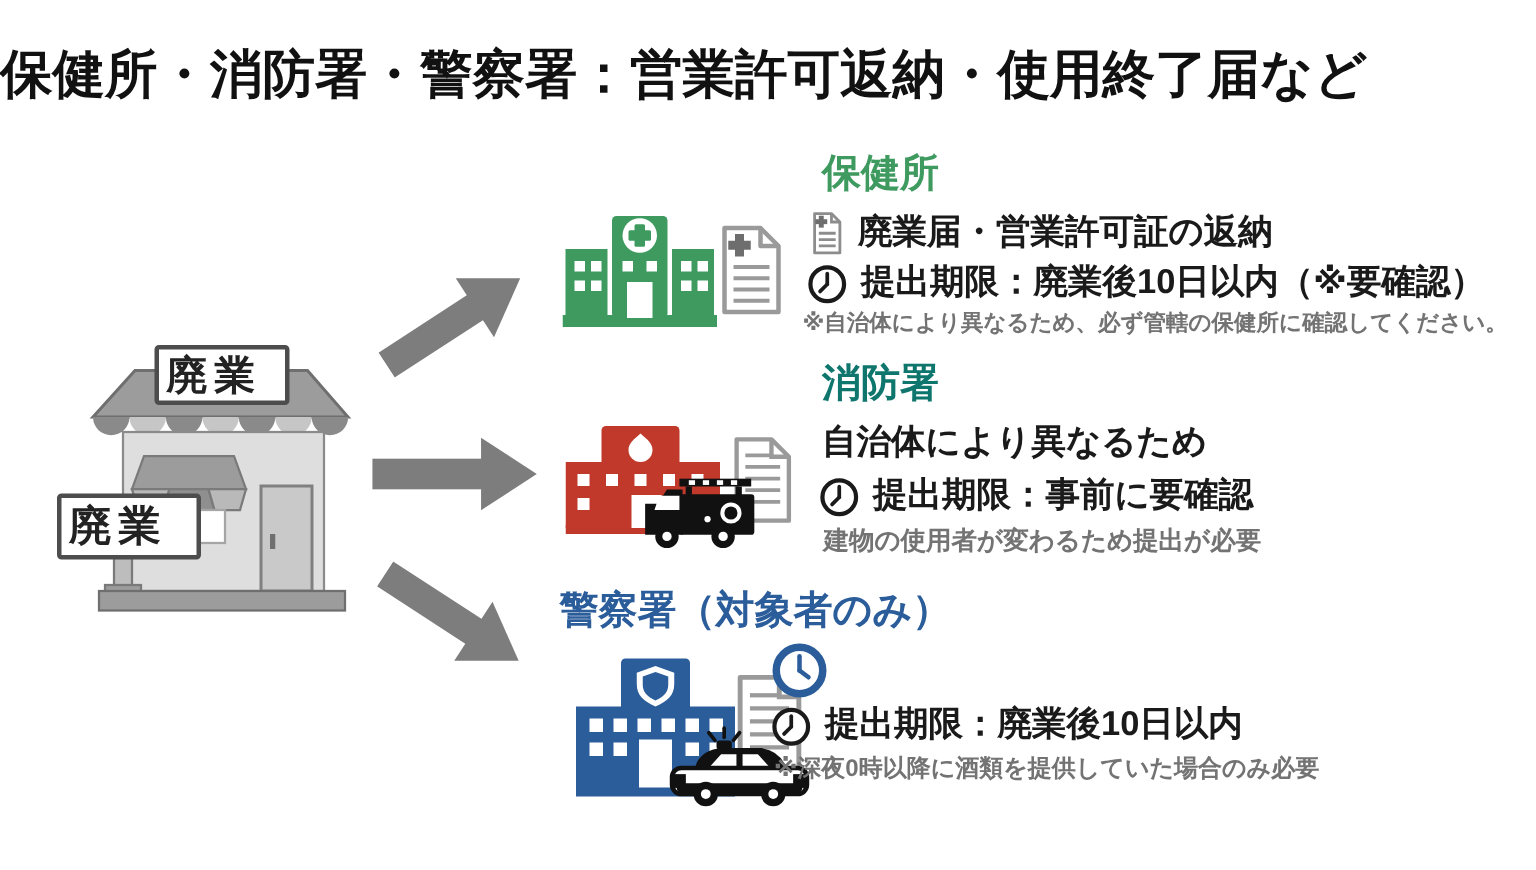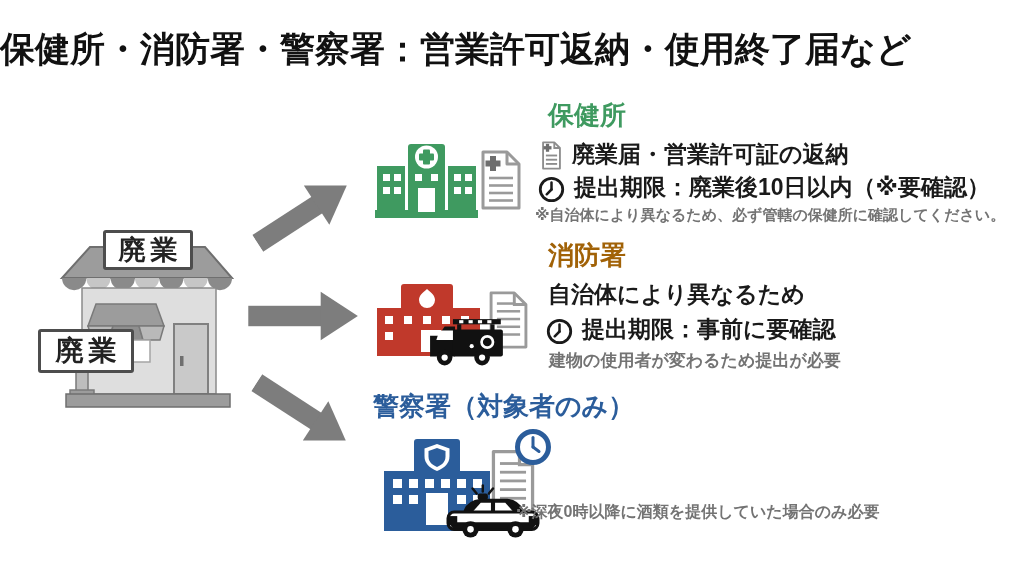--- a/index.html
+++ b/index.html
@@ -9,36 +9,36 @@
     color:#1a1a1a;
   }
   .title{
     position:absolute;left:0;top:26px;width:1024px;text-align:left;
     font-size:35px;font-weight:bold;letter-spacing:0px;color:#111;
   }
   .abs{position:absolute;}
   
   .sign{
     position:absolute;background:#fff;border:3px solid #4d4d4d;border-radius:3px;
-    display:flex;align-items:center;justify-content:center;
+    display:flex;align-items:center;justify-content:flex-start;
     font-weight:bold;color:#222;box-sizing:border-box;letter-spacing:5px;
     text-indent:5px;
   }
   .sign-top{left:103px;top:230px;width:90px;height:40px;font-size:27px;}
   .sign-side{left:38px;top:329px;width:96px;height:44px;font-size:28px;}
   
   .arrow{position:absolute;width:108px;height:52px;}
   .arrow svg{display:block;width:100%;height:100%;}
   .arrow-1{left:249px;top:188px;transform:rotate(-33deg);}
   .arrow-2{left:248px;top:290px;width:112px;}
   .arrow-3{left:248px;top:386px;transform:rotate(33deg);}
   
   .sec-header{position:absolute;font-size:26px;font-weight:bold;line-height:1.1;}
   .h-green{left:548px;top:101px;color:#3f9a60;}
-  .h-red{left:548px;top:241px;color:#a16207;}
+  .h-red{left:548px;top:241px;color:#0f766e;}
   .h-blue{left:373px;top:392px;color:#2b5d9b;}
   .line{
     position:absolute;display:flex;align-items:flex-end;gap:9px;
     font-size:23px;font-weight:bold;color:#1a1a1a;white-space:nowrap;
   }
   .line svg{flex:0 0 auto;display:block;}
   .note{position:absolute;font-weight:bold;color:#737373;white-space:nowrap;}
   .note-1{left:535px;top:206px;font-size:15px;}
   .note-2{left:549px;top:349px;font-size:17px;}
   .note-3{left:516px;top:502px;font-size:16px;}
@@ -288,15 +288,23 @@
     <rect x="5" y="37" width="82" height="6" rx="3" fill="#111"></rect>
     <rect x="2" y="31" width="9" height="9" fill="#111"></rect>
       <rect x="81" y="31" width="9" height="9" fill="#111"></rect>
     <circle cx="24" cy="44" r="8" fill="#111"></circle>
       <circle cx="24" cy="44" r="3.2" fill="#ffffff"></circle>
     <circle cx="68" cy="44" r="8" fill="#111"></circle>
       <circle cx="68" cy="44" r="3.2" fill="#ffffff"></circle>
   </svg>
 
   <div class="sec-header h-blue">警察署（対象者のみ）</div>
+  <div class="line s3-l2">
+    <svg width="27" height="27" viewBox="0 0 26 26">
+      <circle cx="13" cy="13" r="10.8" fill="#fff" stroke="#1a1a1a" stroke-width="2.7"></circle>
+      <line x1="13" y1="13" x2="13" y2="6.2" stroke="#1a1a1a" stroke-width="2.4" stroke-linecap="round"></line>
+      <line x1="13" y1="13" x2="8.4" y2="17.6" stroke="#1a1a1a" stroke-width="2.4" stroke-linecap="round"></line>
+    </svg>
+    <span>提出期限：廃業後10日以内</span>
+  </div>
   <div class="note note-3">※深夜0時以降に酒類を提供していた場合のみ必要</div>
 
 </div>
 
 </body></html>

